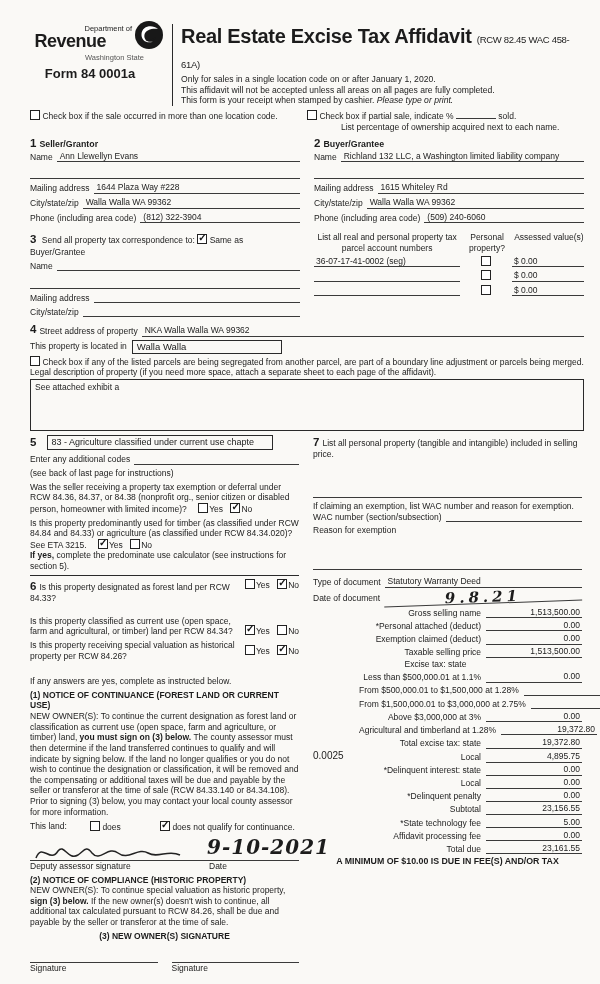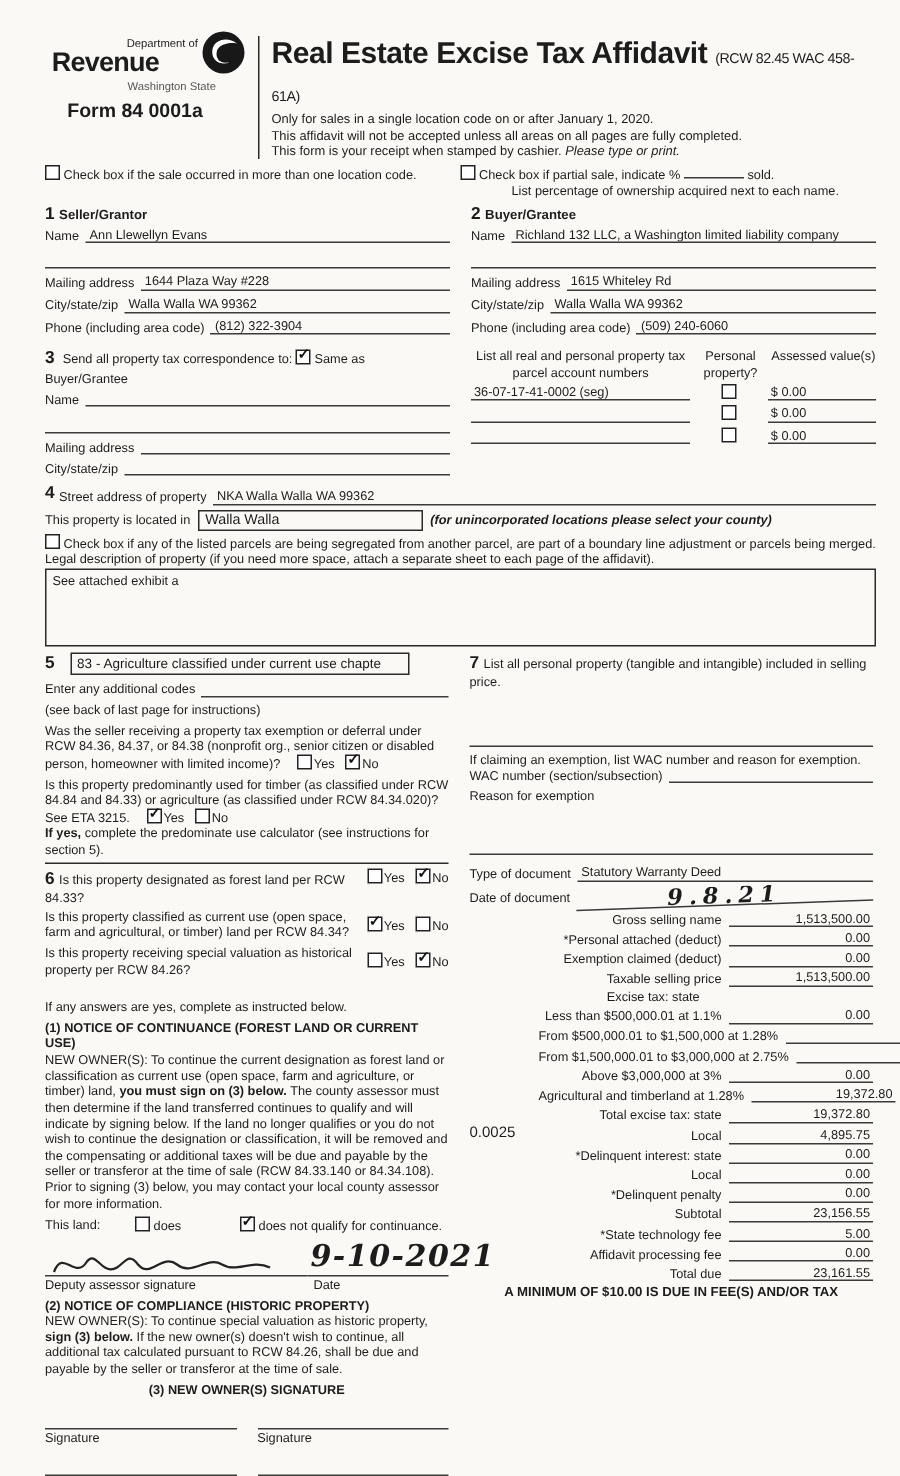--- a/index.html
+++ b/index.html
@@ -210,21 +210,20 @@
 
   <div style="padding-left:14px;margin-top:2px">
     <div class="field">
         <span class="secnum">4</span>
       <span class="lbl">Street address of property</span>
       <span class="val">NKA Walla Walla WA 99362</span>
       </div>
     <div style="display:flex;align-items:center;gap:5px;margin:1px 0 2px 0">
       <span>This property is located in</span>
       <span class="locbox">Walla Walla</span>
-      <span class="b i">(for unincorporated locations please select your county)</span>
     </div>
     <div><span class="cb"></span>
       <span>Check box if any of the listed parcels are being segregated from another parcel, are part of a boundary line adjustment or parcels being merged.</span></div>
     <div>Legal description of property (if you need more space, attach a separate sheet to each page of the affidavit).</div>
     <div class="legalbox">See attached exhibit a</div>
   </div>
 
   <div class="twocol" style="margin-top:4px">
 
     <div class="col" style="padding-left:14px">
@@ -250,21 +249,21 @@
         </div>
         <div><span class="b">If yes,</span><span> complete the predominate use calculator (see instructions for section 5).</span></div>
       </div>
       <div class="hr"></div>
       <div>
         <div style="display:flex;align-items:flex-start">
           <span style="flex:1"><span class="secnum">6</span><span>Is this property designated as forest land per RCW 84.33?</span></span>
           <span class="yn"><span class="cb"></span><span>Yes</span>
           <span class="cb checked"></span><span>No</span></span>
         </div>
-        <div style="display:flex;align-items:center;margin-top:2px">
+        <div style="display:flex;align-items:flex-end;margin-top:12px">
           <span style="flex:1">Is this property classified as current use (open space, farm and agricultural, or timber) land per RCW 84.34?</span>
           <span class="yn"><span class="cb checked"></span><span>Yes</span>
           <span class="cb"></span><span>No</span></span>
         </div>
         <div style="display:flex;align-items:center;margin-top:3px">
           <span style="flex:1">Is this property receiving special valuation as historical property per RCW 84.26?</span>
           <span class="yn"><span class="cb"></span><span>Yes</span>
           <span class="cb checked"></span><span>No</span></span>
         </div>
         <div style="margin-top:15px">If any answers are yes, complete as instructed below.</div>

